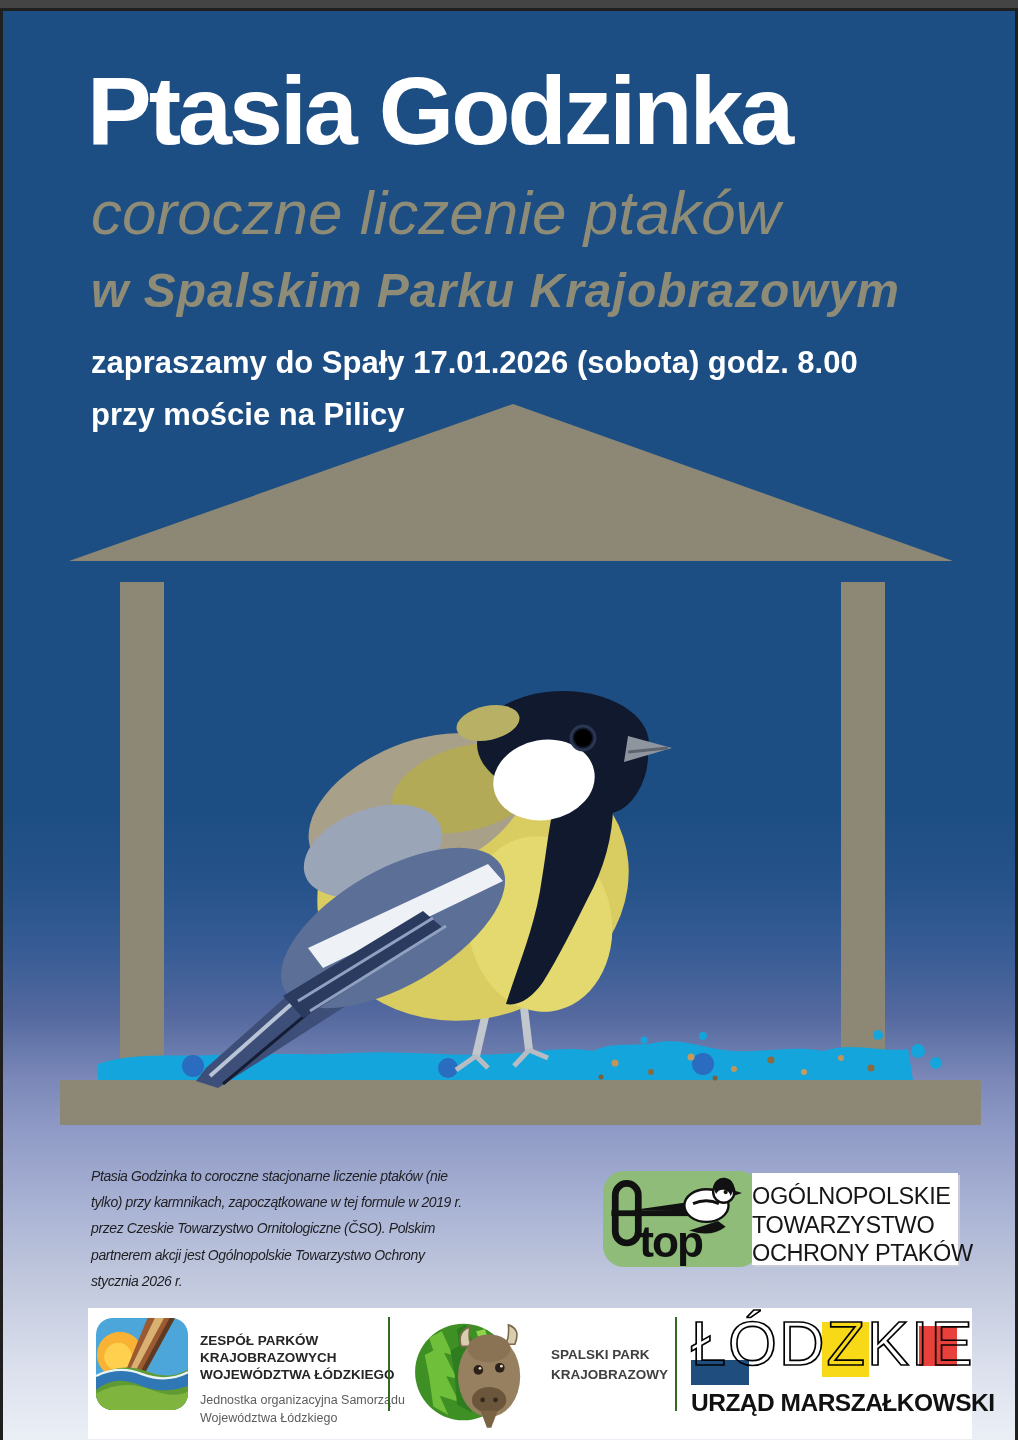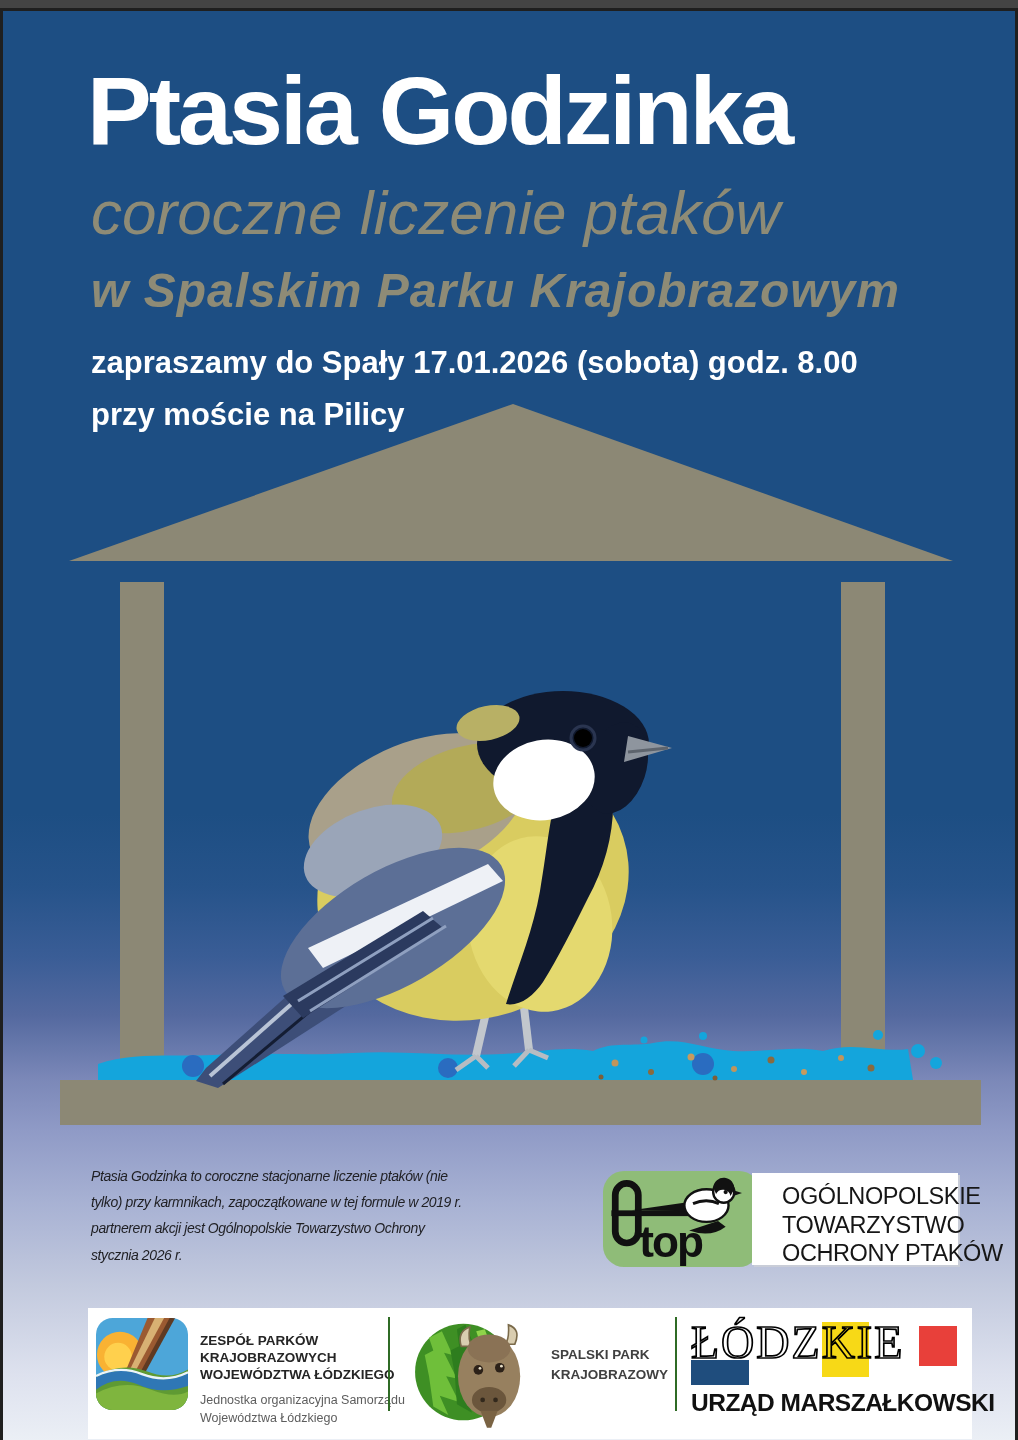--- a/index.html
+++ b/index.html
@@ -48,21 +48,21 @@
   .about span{display:block; white-space:nowrap;}
   
   .otop{ left:592px; top:1160px; width:372px; height:97px; }
   .otop-green{
     position:absolute; left:8px; top:0; width:157px; height:96px;
     background:#8fbc78; border-radius:21px;
   }
   .otop-panel{
     position:absolute; left:157px; top:2px; width:206px; height:92px;
     background:#ffffff; box-shadow:2px 2px 0 #c9cdd8;
-    padding:9px 0 0 30px; box-sizing:border-box;
+    padding:9px 0 0 0; box-sizing:border-box;
   }
   .otop-panel span{display:block; color:#161616; font-size:23.5px; line-height:28.5px; letter-spacing:-0.4px; white-space:nowrap;}
   
   .band{ left:85px; top:1297px; width:884px; height:131px; background:#ffffff; }
   .band .vdiv{ position:absolute; top:9px; width:2px; height:94px; background:#2f6b25; }
   .vdiv1{ left:300px; }
   .vdiv2{ left:587px; }
   .zpk-logo{ position:absolute; left:8px; top:10px; width:92px; height:92px; }
   .zpk-text{ position:absolute; left:112px; top:24px; }
   .zpk-text .b{ display:block; font-size:13.5px; font-weight:bold; color:#252525; line-height:17px; white-space:nowrap;}
@@ -70,21 +70,21 @@
   .zpk-text .gap{ height:8px; }
   .spalski-logo{ position:absolute; left:320px; top:4px; width:130px; height:118px; }
   .spalski-text{ position:absolute; left:463px; top:37px; }
   .spalski-text span{ display:block; font-size:13.5px; font-weight:bold; color:#404040; line-height:20px; white-space:nowrap;}
   .lodzkie{ position:absolute; left:603px; top:5px; width:275px; height:121px; }
   .lz-blue{ position:absolute; left:0px;  top:47px; width:58px; height:25px; background:#1f4d7d; }
   .lz-yellow{ position:absolute; left:131px; top:9px; width:47px; height:55px; background:#f7d917; }
   .lz-red{ position:absolute; left:228px; top:13px; width:38px; height:40px; background:#e8403a; }
   .lz-word{
     position:absolute; left:0; top:-5px; width:275px;
-    font-size:46px; line-height:70px; letter-spacing:2px; color:#000; white-space:nowrap;font-family:Liberation Serif, serif;
+    font-size:63px; line-height:70px; letter-spacing:2px; color:#000; white-space:nowrap;
   }
   @supports (-webkit-text-stroke: 1px black){
     .lz-word{ color:transparent; -webkit-text-stroke:1.7px #000; }
   }
   .lz-sub{
     position:absolute; left:0; top:76px; width:275px;
     font-size:24.5px; font-weight:bold; letter-spacing:-0.5px; color:#111; white-space:nowrap;
   }
   
   .otop-top-word{ font-weight:bold; }
@@ -170,20 +170,21 @@
 
   <div class="abs title">Ptasia Godzinka</div>
   <div class="abs subtitle">coroczne liczenie ptaków</div>
   <div class="abs subtitle2">w Spalskim Parku Krajobrazowym</div>
   <div class="abs invite1">zapraszamy do Spały 17.01.2026 (sobota) godz. 8.00</div>
   <div class="abs invite2">przy moście na Pilicy</div>
 
   <div class="abs about">
     <span>Ptasia Godzinka to coroczne stacjonarne liczenie ptaków (nie</span>
     <span>tylko) przy karmnikach, zapoczątkowane w tej formule w 2019 r.</span>
+    <span>przez Czeskie Towarzystwo Ornitologiczne (ČSO). Polskim</span>
     <span>partnerem akcji jest Ogólnopolskie Towarzystwo Ochrony</span>
     <span>stycznia 2026 r.</span>
   </div>
 
   <div class="abs otop">
     <div class="otop-green">
       <svg width="157" height="96" viewBox="0 0 160 100" xmlns="http://www.w3.org/2000/svg">
         <rect x="11" y="13" width="24" height="62" rx="12" fill="none" stroke="#111" stroke-width="7"></rect>
         <rect x="7" y="41" width="100" height="6" fill="#111"></rect>
         <polygon points="28,41 90,32 90,42" fill="#111"></polygon>

